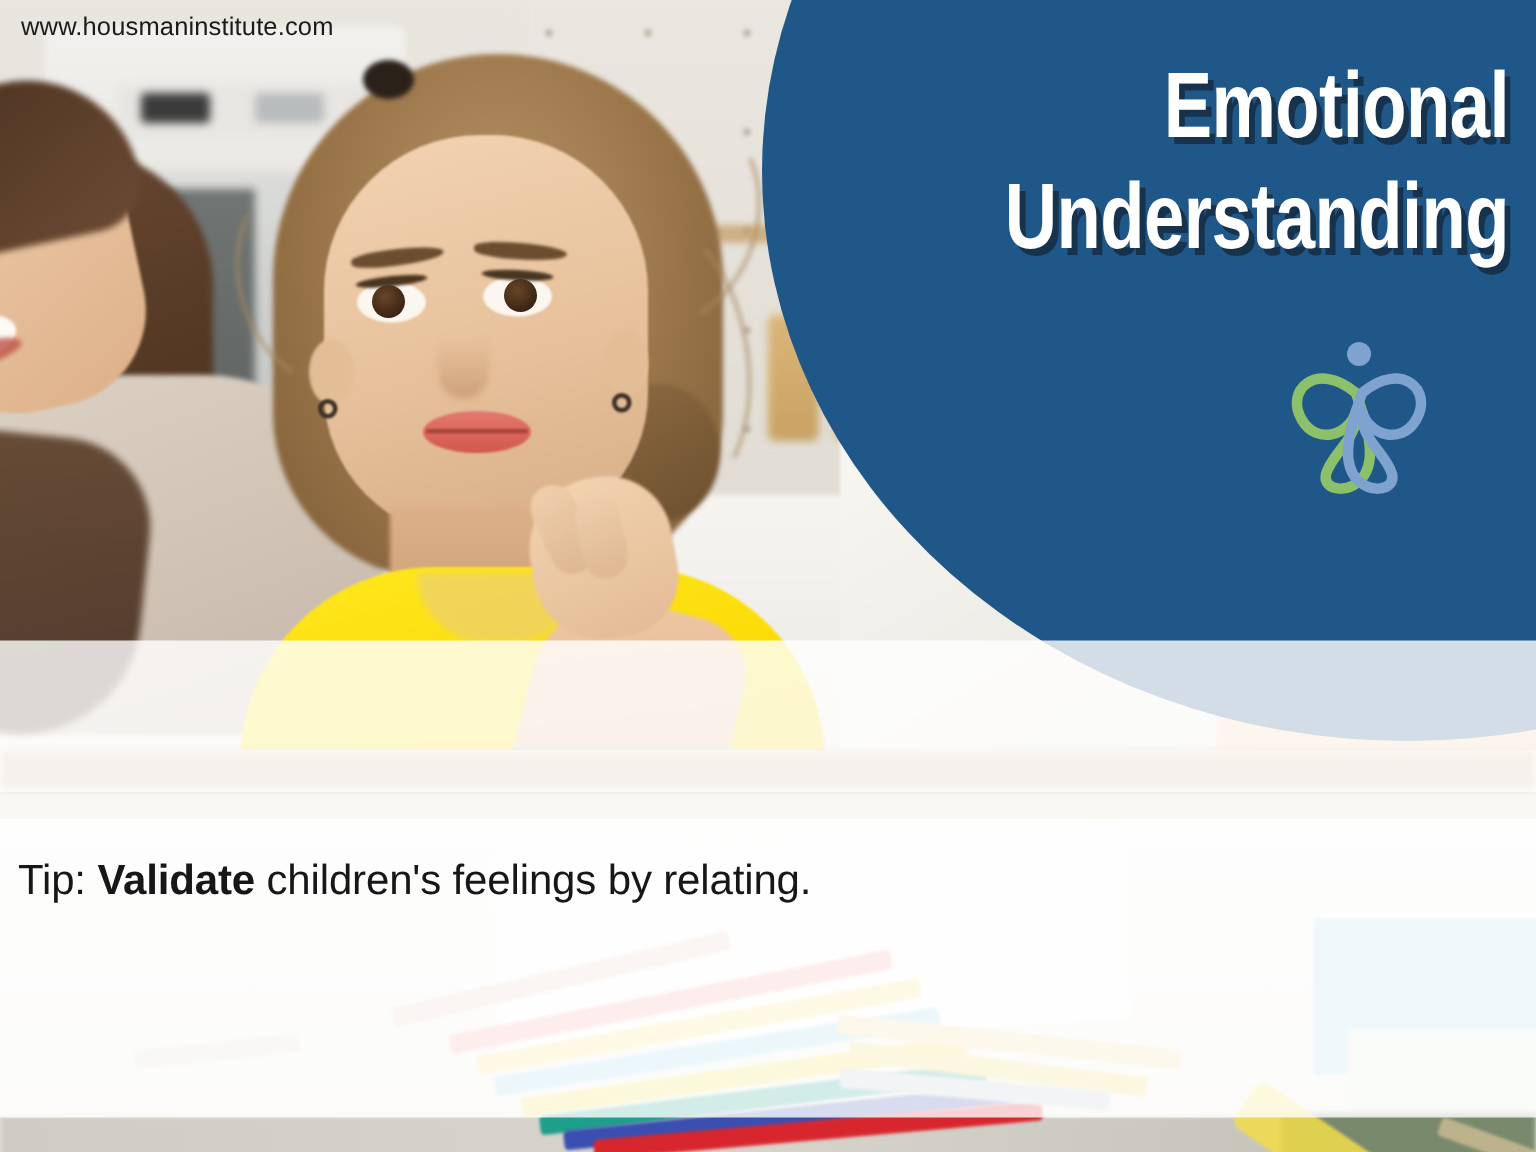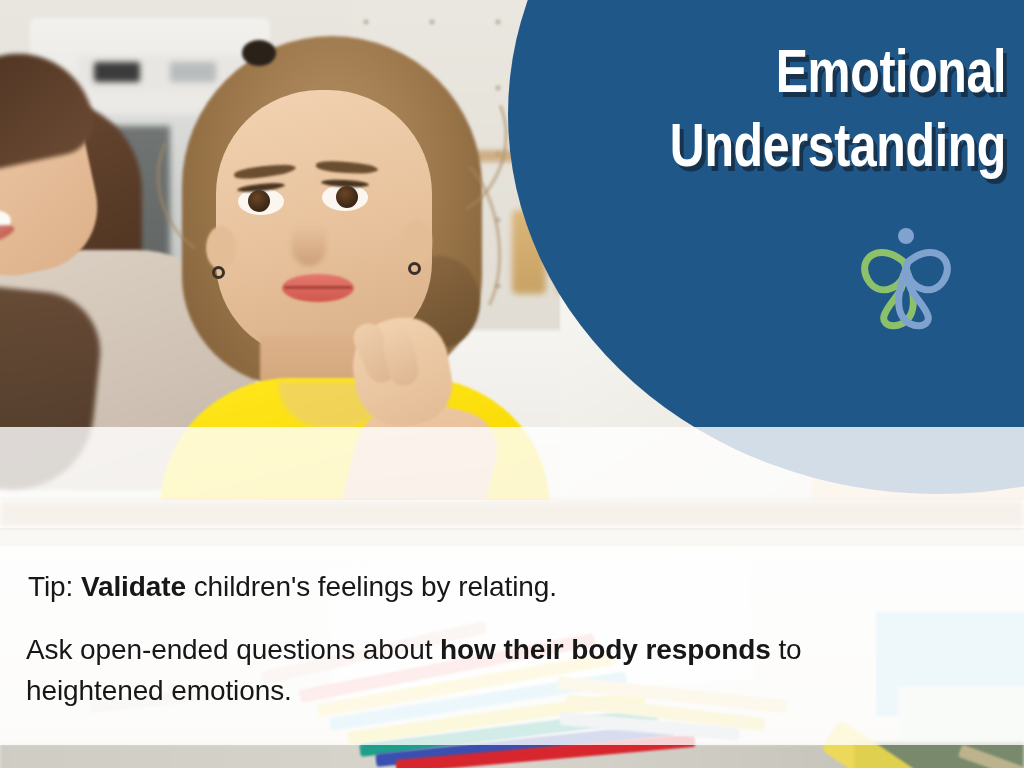--- a/index.html
+++ b/index.html
@@ -366,21 +366,21 @@
 
   .band-text {
     position: absolute;
     color: #171717;
     font-family: "Liberation Sans", sans-serif;
     font-size: 28px;
     line-height: 41px;
     letter-spacing: -.1px;
   }
   .say-text  { left: 26px; top: 438px; width: 820px; }
-  .tip-text  { left: 28px; top: 566px; width: 900px; }
+  .tip-text  { left: 12px; top: 566px; width: 900px; }
   .ask-text  { left: 26px; top: 629px; width: 900px; }
   .band-text b { font-weight: bold; }
 </style>
 </head>
 <body>
 
 <div id="card">
 
   <div class="photo">
     <div class="kitchen-wall"></div>
@@ -471,35 +471,35 @@
       <div class="pencil" style="left:566px; top:694px; width:200px; background:#ead863; transform:rotate(7deg);"></div>
       <div class="pencil" style="left:560px; top:712px; width:180px; background:#c0c7cc; transform:rotate(5deg);"></div>
       <div class="pencil" style="left:90px;  top:700px; width:110px; background:#ddd4c9; transform:rotate(-6deg); opacity:.7;"></div>
       <div class="pencil" style="left:960px; top:744px; width:90px;  background:#d9c49a; transform:rotate(20deg); opacity:.7;"></div>
       <div class="pencil" style="left:830px; top:716px; width:120px; background:#f3dd4a; transform:rotate(34deg); height:36px; border-radius:8px; opacity:.85;"></div>
     </div>
   </div>
 
   <div class="blue-circle"></div>
 
+  <div class="url">www.housmaninstitute.com</div>
 
   <div class="title">
     <span class="title-line">Emotional</span>
     <span class="title-line">Understanding</span>
   </div>
 
   <div class="logo">
     <svg viewBox="0 0 104 108" xmlns="http://www.w3.org/2000/svg" aria-hidden="true">
       <circle cx="52" cy="14" r="8" fill="#7FA3CE"></circle>
       <path d="M50 40 C24 18, 2 38, 14 58 C24 75, 46 68, 50 52 C52 70, 34 80, 30 94 C27 106, 48 108, 56 94 C64 80, 56 58, 50 40 Z" fill="none" stroke="#8CC06B" stroke-width="7" stroke-linecap="round" stroke-linejoin="round"></path>
       <path d="M54 40 C80 18, 102 38, 90 58 C80 75, 58 68, 54 52 C52 70, 70 80, 74 94 C77 106, 56 108, 48 94 C40 80, 48 58, 54 40 Z" fill="none" stroke="#7FA3CE" stroke-width="7" stroke-linecap="round" stroke-linejoin="round"></path>
     </svg>
   </div>
 
   <div class="band band-1"></div>
   <div class="band band-2"></div>
 
 
   <div class="band-text tip-text"><span>Tip: </span><b>Validate</b><span> children's feelings by relating.</span></div>
 
-  <div class="band-text ask-text"><span>Ask open-ended questions about </span><b>how their body responds</b><span> to heightened emotions.</span></div>
 
 </div>
 
 </body></html>

